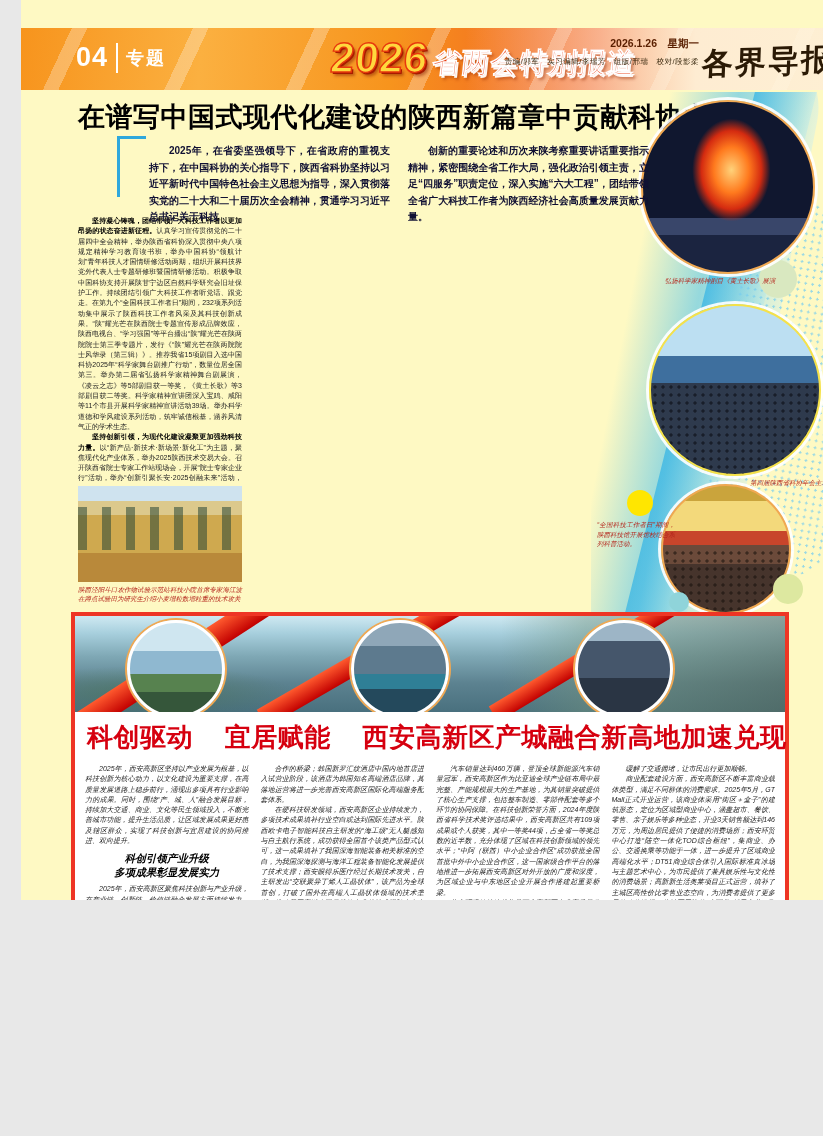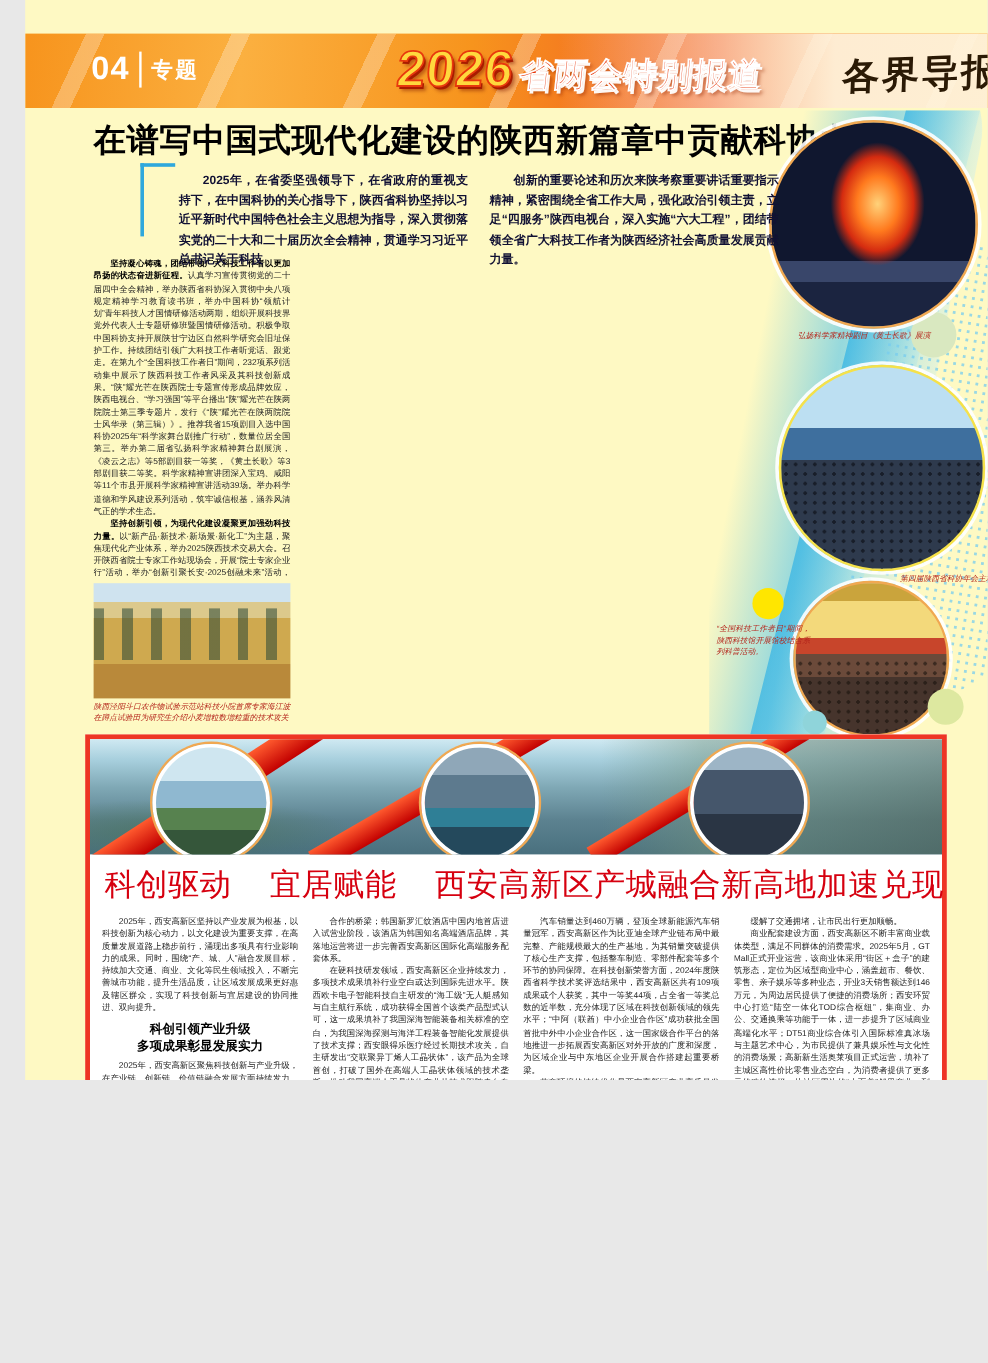--- a/index.html
+++ b/index.html
@@ -98,25 +98,25 @@
   .rib{position:absolute;background:linear-gradient(180deg,#ff5a2e,#c20000);z-index:1;}
   .rib1{left:-30px;top:38px;width:250px;height:24px;transform:rotate(-33deg);}
   .rib2{left:170px;top:30px;width:250px;height:20px;transform:rotate(-30deg);}
   .rib3{left:402px;top:30px;width:230px;height:18px;transform:rotate(-31deg);}
   .scirc{position:absolute;top:4px;width:92px;height:92px;border-radius:50%;overflow:hidden;z-index:2;
     border:3px solid #fff;box-shadow:0 0 0 2px #f0a852;}
   .sc1{left:52px;background:linear-gradient(180deg,#cfe6f0 0 30%,#8fb8d0 30% 55%,#57824f 55% 75%,#35563a 75% 100%);}
   .sc2{left:276px;background:linear-gradient(180deg,#8fa7b8 0 25%,#5d7a8e 25% 55%,#2f7f96 55% 72%,#24495c 72% 100%);}
   .sc3{left:500px;background:linear-gradient(180deg,#9db5c6 0 20%,#45566b 20% 60%,#2a3544 60% 100%);}
   .headline2{position:absolute;left:0;right:0;top:104px;text-align:center;white-space:nowrap;
-    font-size:26px;font-weight:400;color:#d6000f;letter-spacing:.5px;}
+    font-size:26px;font-weight:700;color:#d6000f;letter-spacing:.5px;}
   .headline2 span{margin:0 12px;}
   .a2cols{position:absolute;left:10px;top:148px;width:690px;display:flex;gap:12px;}
   .a2col{width:163.5px;}
-  .a2txt{font-size:7px;line-height:10.3px;text-align:justify;overflow:hidden;}
+  .a2txt{font-size:7px;line-height:10.3px;text-align:justify;overflow:hidden;font-style:italic;}
   .a2txt p{margin:0;text-indent:2em;}
   .a2txt h3{margin:5px 0;text-align:center;font-size:10.5px;line-height:14px;color:#000;text-indent:0;}
   .hc12{height:212px;} .hc34{height:330px;} .hc4t{height:316px;}
   .byline{font-size:7.5px;font-weight:bold;text-align:center;margin-top:2px;}
   .ph-lake{position:absolute;left:10px;top:366px;width:339px;height:110px;overflow:hidden;
     background:radial-gradient(ellipse 50% 40% at 36% 64%,#b9d4e4 0%,#8fb4cc 42%,rgba(60,90,130,0) 75%),
       linear-gradient(160deg,#c8d8e8 0%,#8aa8cc 18%,#52709e 40%,#2e4470 65%,#1d2c50 100%);}
   .ph-lake::after{content:"";position:absolute;left:0;right:0;bottom:0;height:34%;
     background:repeating-linear-gradient(90deg,rgba(255,210,150,.20) 0 3px,transparent 3px 7px);}
   
@@ -130,29 +130,33 @@
   <div class="masthead">
     <div class="m-left">
       <span class="m-page">04</span>
       <span class="m-div"></span>
       <span class="m-section">专题</span>
     </div>
     <div class="m-title">
       <span class="m-year">2026</span>
       <span class="m-banner">省两会特别报道</span>
     </div>
+    <div class="m-right">
+      <div class="m-date">2026.1.26　星期一</div>
+      <div class="m-staff">责编/郭军　实习编辑/李瑞芳　组版/邢瑞　校对/段影柔</div>
+    </div>
     <div class="m-brand">各界导报</div>
   </div>
 
   <div class="headline1">在谱写中国式现代化建设的陕西新篇章中贡献科协力量</div>
   <div class="brk-tl"></div>
   <div class="brk-br"></div>
   <div class="intro">
     <div>2025年，在省委坚强领导下，在省政府的重视支持下，在中国科协的关心指导下，陕西省科协坚持以习近平新时代中国特色社会主义思想为指导，深入贯彻落实党的二十大和二十届历次全会精神，贯通学习习近平总书记关于科技</div>
-    <div>创新的重要论述和历次来陕考察重要讲话重要指示精神，紧密围绕全省工作大局，强化政治引领主责，立足“四服务”陕西电视台，深入实施“六大工程”，团结带领全省广大科技工作者为陕西经济社会高质量发展贡献力量。</div>
+    <div>创新的重要论述和历次来陕考察重要讲话重要指示精神，紧密围绕全省工作大局，强化政治引领主责，立足“四服务”职责定位，深入实施“六大工程”，团结带领全省广大科技工作者为陕西经济社会高质量发展贡献力量。</div>
   </div>
 
   <div class="a1cols">
     <div class="a1col">
       <div class="a1txt h266">
           <p><strong>坚持凝心铸魂，团结带领广大科技工作者以更加昂扬的状态奋进新征程。</strong>认真学习宣传贯彻党的二十届四中全会精神，举办陕西省科协深入贯彻中央八项规定精神学习教育读书班，举办中国科协“领航计划”青年科技人才国情研修活动两期，组织开展科技界党外代表人士专题研修班暨国情研修活动。积极争取中国科协支持开展陕甘宁边区自然科学研究会旧址保护工作。持续团结引领广大科技工作者听党话、跟党走。在第九个“全国科技工作者日”期间，232项系列活动集中展示了陕西科技工作者风采及其科技创新成果。“陕”耀光芒在陕西院士专题宣传形成品牌效应，陕西电视台、“学习强国”等平台播出“陕”耀光芒在陕两院院士第三季专题片，发行《“陕”耀光芒在陕两院院士风华录（第三辑）》。推荐我省15项剧目入选中国科协2025年“科学家舞台剧推广行动”，数量位居全国第三。举办第二届省弘扬科学家精神舞台剧展演，《凌云之志》等5部剧目获一等奖，《黄土长歌》等3部剧目获二等奖。科学家精神宣讲团深入宝鸡、咸阳等11个市县开展科学家精神宣讲活动39场。举办科学道德和学风建设系列活动，筑牢诚信根基，涵养风清气正的学术生态。</p>
           <p><strong>坚持创新引领，为现代化建设凝聚更加强劲科技力量。</strong>以“新产品·新技术·新场景·新化工”为主题，聚焦现代化产业体系，举办2025陕西技术交易大会。召开陕西省院士专家工作站现场会，开展“院士专家企业行”活动，举办“创新引聚长安·2025创融未来”活动，为我省企业高质量发展提供智力支持。举办陕西省科技工作者创新创业大赛、企业“三小”创新竞赛、创新方法大赛；推荐9个项目参加全国创新方法大赛，一等奖总数全国第一，陕西省科协获优秀组织奖。举办陕西省第一届卓越工程师大赛，生动</p>
         </div>
       <div class="ph ph-wheat"></div>
       <div class="caption just">陕西泾阳斗口农作物试验示范站科技小院首席专家海江波在蹲点试验田为研究生介绍小麦增粒数增粒重的技术攻关</div>

